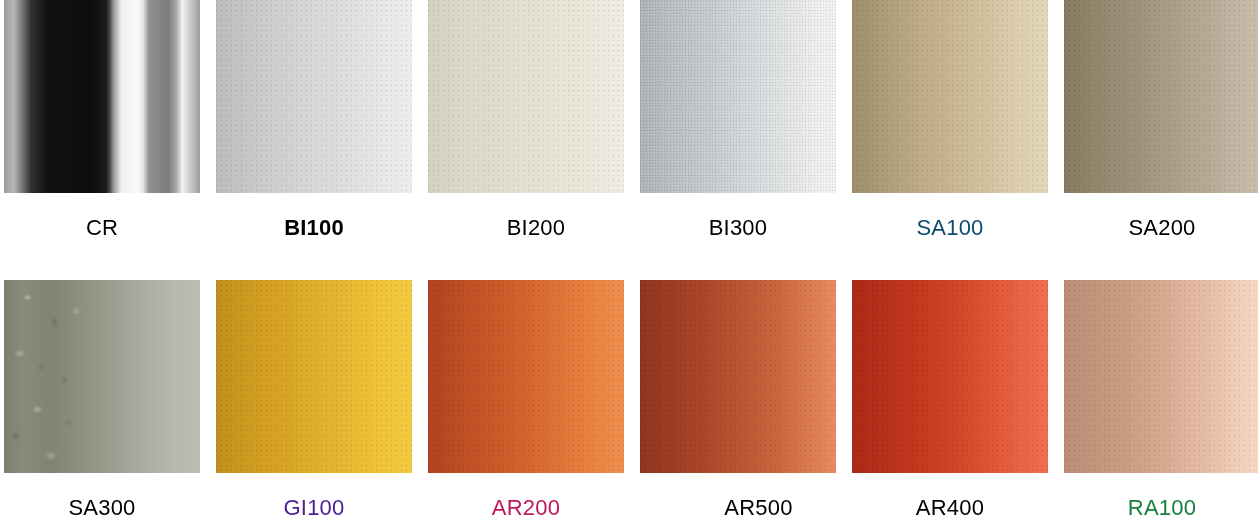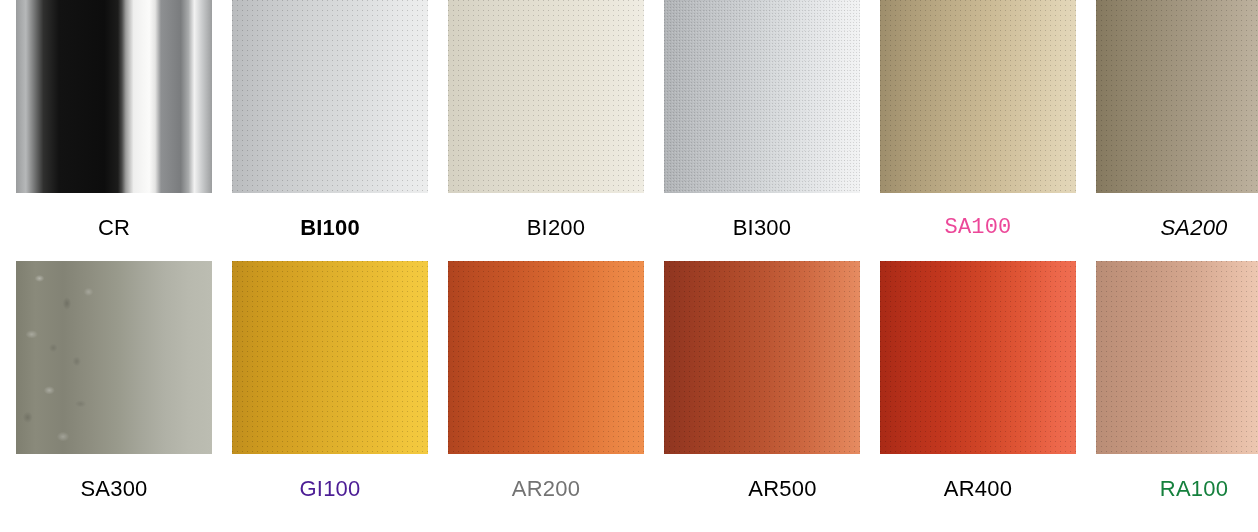--- a/index.html
+++ b/index.html
@@ -14,24 +14,23 @@
     font-family: "Liberation Sans", "DejaVu Sans", sans-serif;
     overflow: hidden;
   }
 
   #swatch-grid {
     display: grid;
     grid-template-columns: repeat(6, 196px);
     grid-template-rows: repeat(2, auto);
     column-gap: 16px;
     row-gap: 39px;
-    padding: 0 16px;
+    padding: 0 4px;
     box-sizing: border-box;
     width: 1258px;
-    gap: 20px;
   }
 
   .swatch-cell {
     width: 196px;
     display: flex;
     flex-direction: column;
     align-items: center;
   }
 
   
@@ -141,29 +140,29 @@
         <div class="chip-grain grain-fine"></div>
       </div>
       <div class="swatch-label" style="color: rgb(0, 0, 0);">BI300</div>
     </div>
     <div class="swatch-cell">
       <div class="swatch-chip">
         <div class="chip-base" style="background: rgb(198, 180, 142);"></div>
         <div class="chip-shade" style="background: linear-gradient(90deg, rgb(158, 142, 108) 0%, rgb(172, 155, 119) 14%, rgb(188, 171, 134) 34%, rgb(203, 186, 149) 56%, rgb(215, 200, 166) 76%, rgb(224, 211, 180) 92%, rgb(227, 215, 186) 100%); mix-blend-mode: normal;"></div>
         <div class="chip-grain grain-coarse"></div>
       </div>
-      <div class="swatch-label" style="color: #ec4899; font-family: Liberation Mono, monospace;">SA100</div>
+      <div class="swatch-label" style="color: #0c4a6e;">SA100</div>
     </div>
     <div class="swatch-cell">
       <div class="swatch-chip">
         <div class="chip-base" style="background: rgb(169, 155, 135);"></div>
         <div class="chip-shade" style="background: linear-gradient(90deg, rgb(133, 121, 95) 0%, rgb(145, 133, 108) 15%, rgb(157, 145, 122) 35%, rgb(170, 158, 137) 55%, rgb(183, 171, 151) 74%, rgb(195, 184, 166) 90%, rgb(201, 190, 172) 100%); mix-blend-mode: normal;"></div>
         <div class="chip-grain grain-coarse"></div>
       </div>
-      <div class="swatch-label" style="color: rgb(0, 0, 0); font-style: italic;">SA200</div>
+      <div class="swatch-label" style="color: rgb(0, 0, 0);">SA200</div>
     </div>
     <div class="swatch-cell">
       <div class="swatch-chip">
         <div class="chip-base" style="background: rgb(139, 138, 123);"></div>
         <div class="chip-shade" style="background: linear-gradient(90deg, rgb(127, 127, 112) 0%, rgb(138, 138, 123) 10%, rgb(131, 131, 117) 24%, rgb(142, 142, 128) 38%, rgb(153, 154, 140) 52%, rgb(165, 166, 154) 64%, rgb(176, 177, 166) 76%, rgb(184, 185, 174) 88%, rgb(188, 189, 178) 100%); mix-blend-mode: normal;"></div>
         <div class="chip-mottle"></div>
       </div>
       <div class="swatch-label" style="color: rgb(0, 0, 0);">SA300</div>
     </div>
     <div class="swatch-cell">
@@ -173,21 +172,21 @@
         <div class="chip-grain grain-coarse"></div>
       </div>
       <div class="swatch-label" style="color: #4c1d95;">GI100</div>
     </div>
     <div class="swatch-cell">
       <div class="swatch-chip">
         <div class="chip-base" style="background: rgb(208, 96, 44);"></div>
         <div class="chip-shade" style="background: linear-gradient(90deg, rgb(176, 68, 31) 0%, rgb(188, 77, 35) 14%, rgb(200, 87, 40) 32%, rgb(214, 102, 48) 52%, rgb(226, 120, 58) 72%, rgb(236, 136, 71) 90%, rgb(239, 142, 77) 100%); mix-blend-mode: normal;"></div>
         <div class="chip-grain grain-coarse"></div>
       </div>
-      <div class="swatch-label" style="color: #737373;">AR200</div>
+      <div class="swatch-label" style="color: #be185d;">AR200</div>
     </div>
     <div class="swatch-cell">
       <div class="swatch-chip">
         <div class="chip-base" style="background: rgb(184, 80, 46);"></div>
         <div class="chip-shade" style="background: linear-gradient(90deg, rgb(142, 53, 32) 0%, rgb(156, 60, 35) 14%, rgb(171, 71, 40) 32%, rgb(187, 85, 50) 52%, rgb(205, 104, 65) 72%, rgb(222, 127, 85) 90%, rgb(230, 140, 98) 100%); mix-blend-mode: normal;"></div>
         <div class="chip-grain grain-coarse"></div>
       </div>
       <div class="swatch-label" style="color: rgb(0, 0, 0); margin-left: 41px;">AR500</div>
     </div>
     <div class="swatch-cell">

